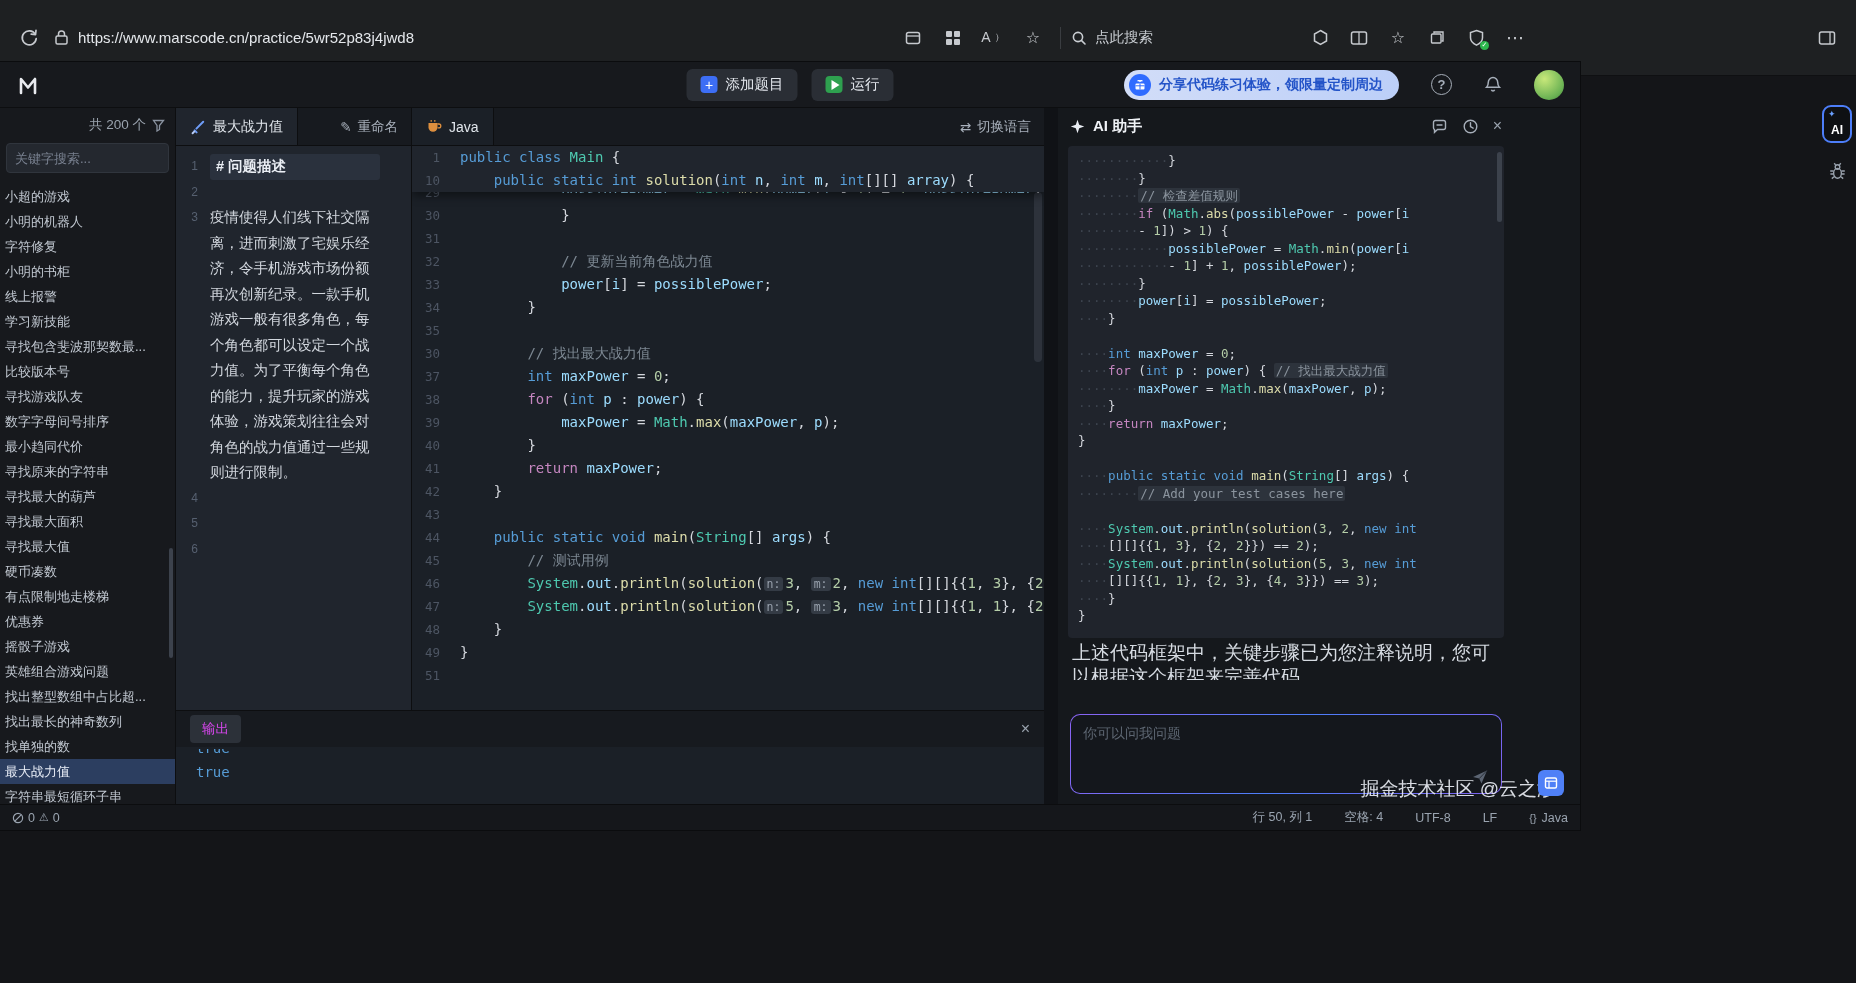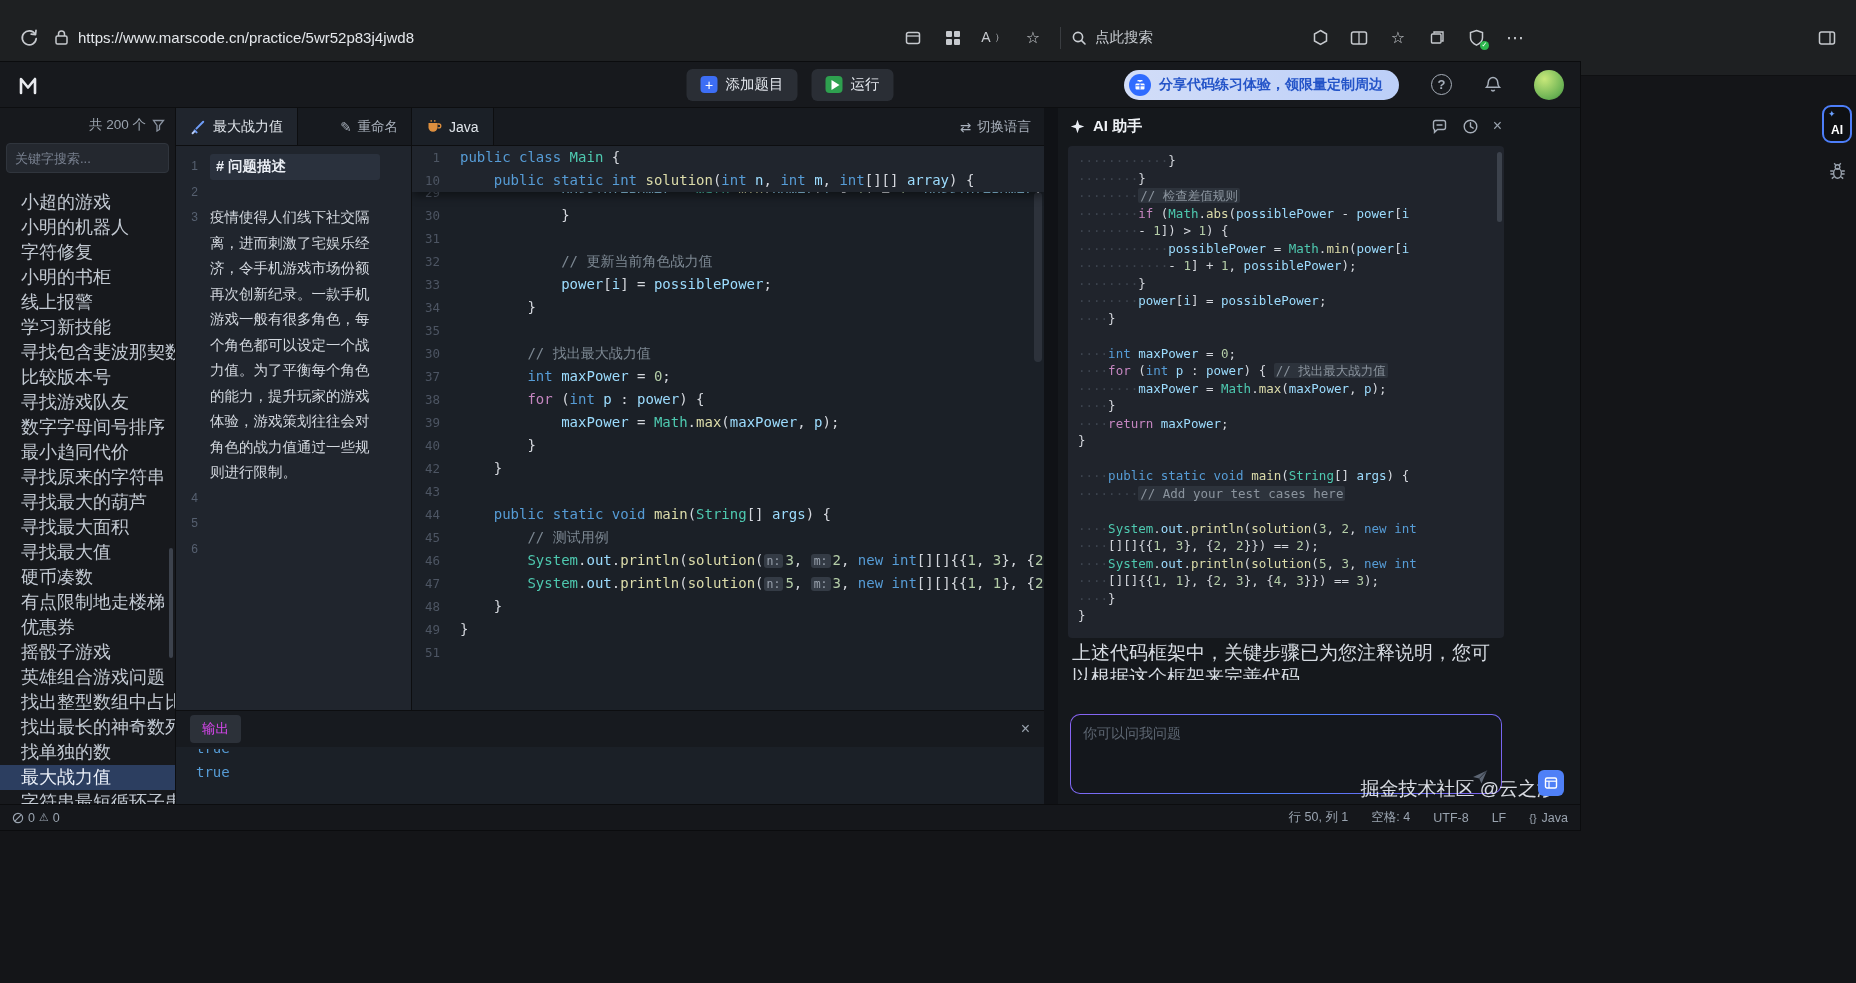--- a/index.html
+++ b/index.html
@@ -35,25 +35,25 @@
   .banner { height:30px; border-radius:15px; background:linear-gradient(90deg,#d2ddf8,#bccff8); color:#2454c8; font-weight:bold; font-size:14px; display:flex; align-items:center; gap:8px; padding:0 16px 0 5px; }
   .banner-badge { width:22px; height:22px; border-radius:50%; background:#2f6bff; display:flex; align-items:center; justify-content:center; }
   .qmark { width:21px; height:21px; border-radius:50%; border:1.6px solid #a7afba; color:#a7afba; font-size:13px; font-weight:bold; display:flex; align-items:center; justify-content:center; }
   .avatar { width:30px; height:30px; border-radius:50%; background:radial-gradient(circle at 35% 30%,#c8e87a,#69b153 70%,#3f7d36); position:relative; overflow:hidden; }
 
   
   .main { flex:1; min-height:0; display:flex; position:relative; }
 
   .sidebar { width:176px; flex:none; background:#17191d; border-right:1px solid #0d0e10; display:flex; flex-direction:column; position:relative; }
   .side-head { height:34px; flex:none; display:flex; align-items:center; justify-content:flex-end; gap:6px; padding:0 10px; color:#9aa3ae; font-size:13.5px; }
-  .side-search { margin:1px 6px 17px; height:30px; flex:none; background:#24282f; border:1px solid #30353d; border-radius:4px; display:flex; align-items:center; padding:0 8px; }
+  .side-search { margin:1px 6px 11px; height:30px; flex:none; background:#24282f; border:1px solid #30353d; border-radius:4px; display:flex; align-items:center; padding:0 8px; }
   .side-search input { width:100%; background:transparent; border:none; outline:none; color:#aeb6c0; font-size:13px; font-family:inherit; }
   .side-search input::placeholder { color:#798190; }
   .side-list { flex:1; overflow:hidden; }
-  .side-item { height:25px; line-height:25px; padding:0 4px 0 21px; font-size:18px; color:#c2c9d2; white-space:nowrap; overflow:hidden; cursor:default; }
+  .side-item { height:25px; line-height:25px; padding:0 4px 0 5px; font-size:13px; color:#c2c9d2; white-space:nowrap; overflow:hidden; cursor:default; }
   .side-item.sel { background:#2c3e60; color:#e9eef7; }
   .side-thumb { position:absolute; right:2px; top:440px; width:4px; height:110px; border-radius:2px; background:#3c424c; }
 
   .center { width:868px; flex:none; display:flex; flex-direction:column; min-width:0; }
   .center-top { flex:1; min-height:0; display:flex; }
 
   .tabbar { height:38px; flex:none; background:#171a1f; border-bottom:1px solid #0d0e10; display:flex; align-items:stretch; }
   .tab { display:flex; align-items:center; gap:7px; padding:0 14px; background:#20252d; border-right:1px solid #0d0e10; font-size:14px; color:#e0e5eb; }
   .tab-side-btn { margin-left:auto; display:flex; align-items:center; gap:6px; padding:0 13px; color:#a9b1bc; font-size:13.5px; }
 
@@ -113,21 +113,21 @@
   .send { position:absolute; right:12px; bottom:7px; }
   .watermark { position:absolute; right:-42px; bottom:2px; z-index:6; font-size:19px; color:rgba(233,237,243,.92); white-space:nowrap; pointer-events:none; }
 
   .right-pad { flex:1; background:#15181c; }
 
   .feedback-fab { position:absolute; right:16px; bottom:8px; width:26px; height:26px; border-radius:6px; background:#4f80f7; display:flex; align-items:center; justify-content:center; z-index:7; }
 
   
   .statusbar { height:26px; flex:none; background:#15171b; border-top:1px solid #0c0d0f; display:flex; align-items:center; padding:0 12px; font-size:12.5px; color:#9aa4b0; gap:6px; }
   .sb-group { display:flex; align-items:center; gap:4px; }
-  .sb-right { margin-left:auto; display:flex; align-items:center; gap:23px; }
+  .sb-right { margin-left:auto; display:flex; align-items:center; gap:32px; }
   .sb-item { display:flex; align-items:center; gap:5px; }
 
   
   .rail { position:absolute; top:105px; right:2px; width:34px; display:flex; flex-direction:column; align-items:center; gap:18px; }
   .ai-fab { width:30px; height:38px; border:2px solid #4d7ef9; border-radius:9px; background:#0e1013; color:#fff; font-size:12px; font-weight:bold; display:flex; align-items:flex-end; justify-content:center; padding-bottom:4px; position:relative; }
   .ai-fab .spark { position:absolute; top:3px; left:4px; color:#6aa0ff; font-size:9px; line-height:1; font-weight:normal; }
 </style>
 </head>
 <body>
 
@@ -371,20 +371,21 @@
                 <div class="cl"><span class="ln">31</span><span class="ctx"></span></div>
                 <div class="cl"><span class="ln">32</span><span class="ctx"><span class="tk-pl">            </span><span class="tk-cm">// 更新当前角色战力值</span></span></div>
                 <div class="cl"><span class="ln">33</span><span class="ctx"><span class="tk-pl">            </span><span class="tk-vr">power</span><span class="tk-pl">[</span><span class="tk-vr">i</span><span class="tk-pl">] = </span><span class="tk-vr">possiblePower</span><span class="tk-pl">;</span></span></div>
                 <div class="cl"><span class="ln">34</span><span class="ctx"><span class="tk-pl">        }</span></span></div>
                 <div class="cl"><span class="ln">35</span><span class="ctx"></span></div>
                 <div class="cl"><span class="ln">30</span><span class="ctx"><span class="tk-pl">        </span><span class="tk-cm">// 找出最大战力值</span></span></div>
                 <div class="cl"><span class="ln">37</span><span class="ctx"><span class="tk-pl">        </span><span class="tk-kw">int</span><span class="tk-pl"> </span><span class="tk-vr">maxPower</span><span class="tk-pl"> = </span><span class="tk-nm">0</span><span class="tk-pl">;</span></span></div>
                 <div class="cl"><span class="ln">38</span><span class="ctx"><span class="tk-pl">        </span><span class="tk-ct">for</span><span class="tk-pl"> (</span><span class="tk-kw">int</span><span class="tk-pl"> </span><span class="tk-vr">p</span><span class="tk-pl"> : </span><span class="tk-vr">power</span><span class="tk-pl">) {</span></span></div>
                 <div class="cl"><span class="ln">39</span><span class="ctx"><span class="tk-pl">            </span><span class="tk-vr">maxPower</span><span class="tk-pl"> = </span><span class="tk-ty">Math</span><span class="tk-pl">.</span><span class="tk-fn">max</span><span class="tk-pl">(</span><span class="tk-vr">maxPower</span><span class="tk-pl">, </span><span class="tk-vr">p</span><span class="tk-pl">);</span></span></div>
                 <div class="cl"><span class="ln">40</span><span class="ctx"><span class="tk-pl">        }</span></span></div>
+                <div class="cl"><span class="ln">41</span><span class="ctx"><span class="tk-pl">        </span><span class="tk-ct">return</span><span class="tk-pl"> </span><span class="tk-vr">maxPower</span><span class="tk-pl">;</span></span></div>
                 <div class="cl"><span class="ln">42</span><span class="ctx"><span class="tk-pl">    }</span></span></div>
                 <div class="cl"><span class="ln">43</span><span class="ctx"></span></div>
                 <div class="cl"><span class="ln">44</span><span class="ctx"><span class="tk-pl">    </span><span class="tk-kw">public</span><span class="tk-pl"> </span><span class="tk-kw">static</span><span class="tk-pl"> </span><span class="tk-kw">void</span><span class="tk-pl"> </span><span class="tk-fn">main</span><span class="tk-pl">(</span><span class="tk-ty">String</span><span class="tk-pl">[] </span><span class="tk-vr">args</span><span class="tk-pl">) {</span></span></div>
                 <div class="cl"><span class="ln">45</span><span class="ctx"><span class="tk-pl">        </span><span class="tk-cm">// 测试用例</span></span></div>
                 <div class="cl"><span class="ln">46</span><span class="ctx"><span class="tk-pl">        </span><span class="tk-ty">System</span><span class="tk-pl">.</span><span class="tk-vr">out</span><span class="tk-pl">.</span><span class="tk-fn">println</span><span class="tk-pl">(</span><span class="tk-fn">solution</span><span class="tk-pl">(</span><span class="tk-hint">n:</span><span class="tk-nm">3</span><span class="tk-pl">, </span><span class="tk-hint">m:</span><span class="tk-nm">2</span><span class="tk-pl">, </span><span class="tk-kw">new</span><span class="tk-pl"> </span><span class="tk-kw">int</span><span class="tk-pl">[][]{{</span><span class="tk-nm">1</span><span class="tk-pl">, </span><span class="tk-nm">3</span><span class="tk-pl">}, {</span><span class="tk-nm">2</span><span class="tk-pl">, </span></span></div>
                 <div class="cl"><span class="ln">47</span><span class="ctx"><span class="tk-pl">        </span><span class="tk-ty">System</span><span class="tk-pl">.</span><span class="tk-vr">out</span><span class="tk-pl">.</span><span class="tk-fn">println</span><span class="tk-pl">(</span><span class="tk-fn">solution</span><span class="tk-pl">(</span><span class="tk-hint">n:</span><span class="tk-nm">5</span><span class="tk-pl">, </span><span class="tk-hint">m:</span><span class="tk-nm">3</span><span class="tk-pl">, </span><span class="tk-kw">new</span><span class="tk-pl"> </span><span class="tk-kw">int</span><span class="tk-pl">[][]{{</span><span class="tk-nm">1</span><span class="tk-pl">, </span><span class="tk-nm">1</span><span class="tk-pl">}, {</span><span class="tk-nm">2</span><span class="tk-pl">, </span></span></div>
                 <div class="cl"><span class="ln">48</span><span class="ctx"><span class="tk-pl">    }</span></span></div>
                 <div class="cl"><span class="ln">49</span><span class="ctx"><span class="tk-pl">}</span></span></div>
                 <div class="cl"><span class="ln">51</span><span class="ctx"></span></div>
               </div>

